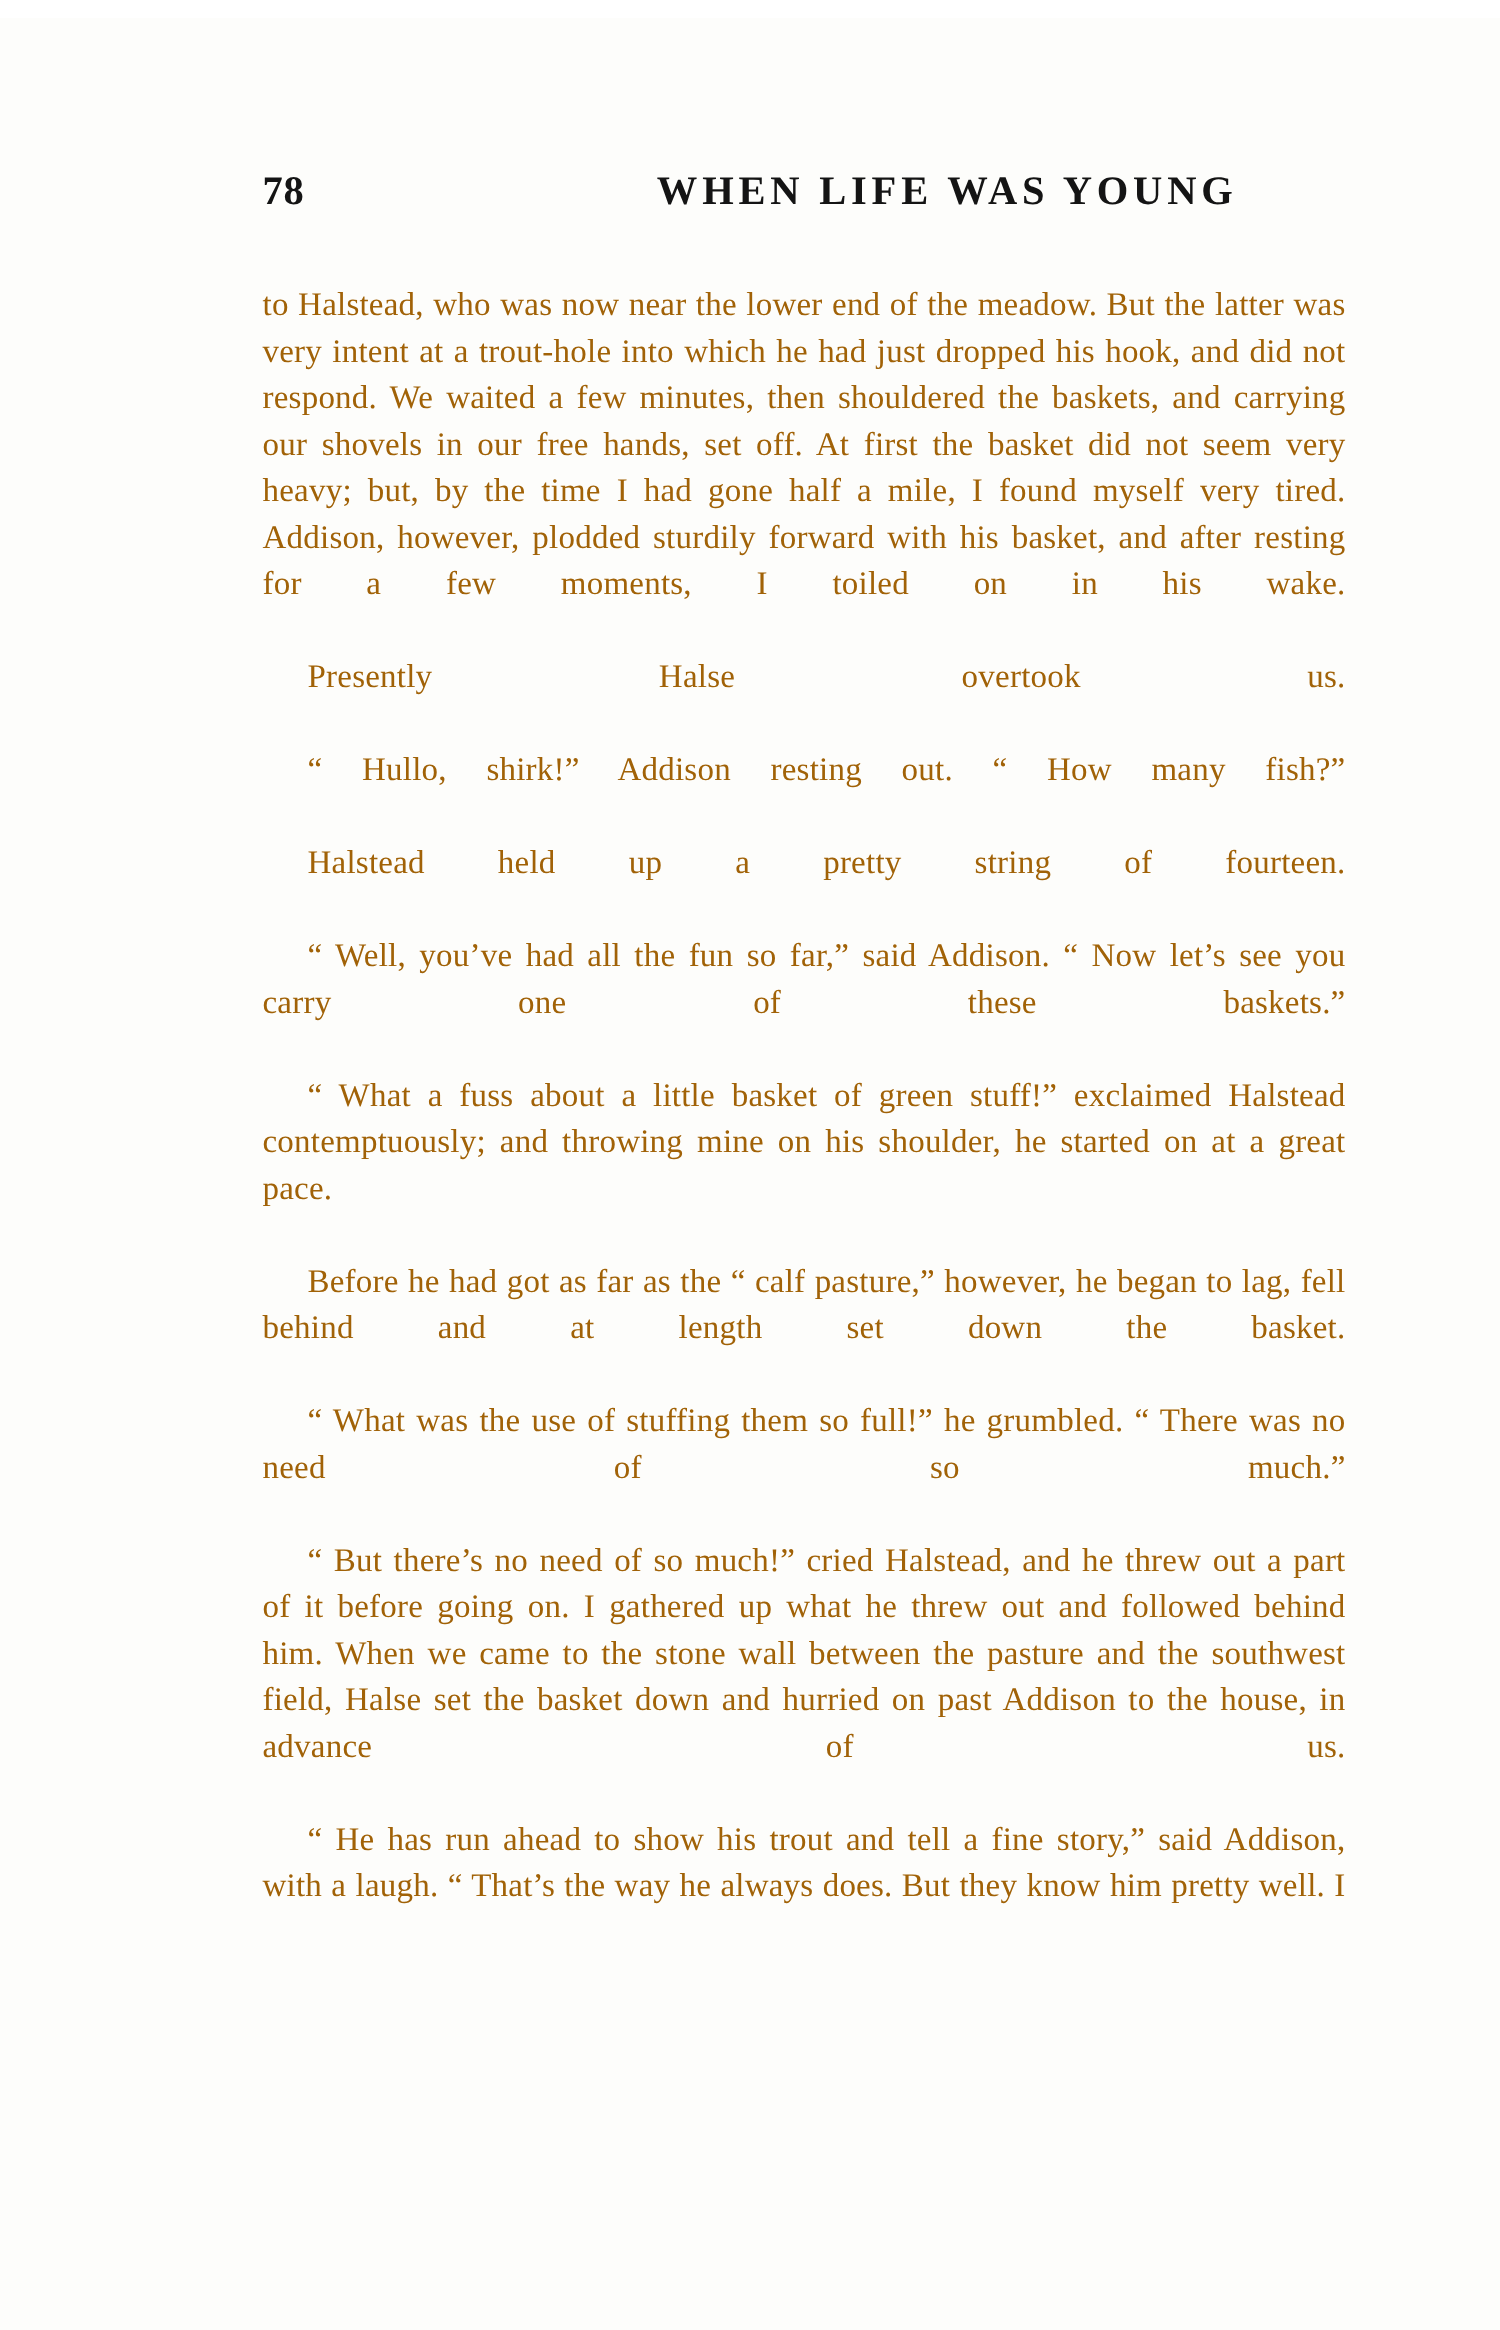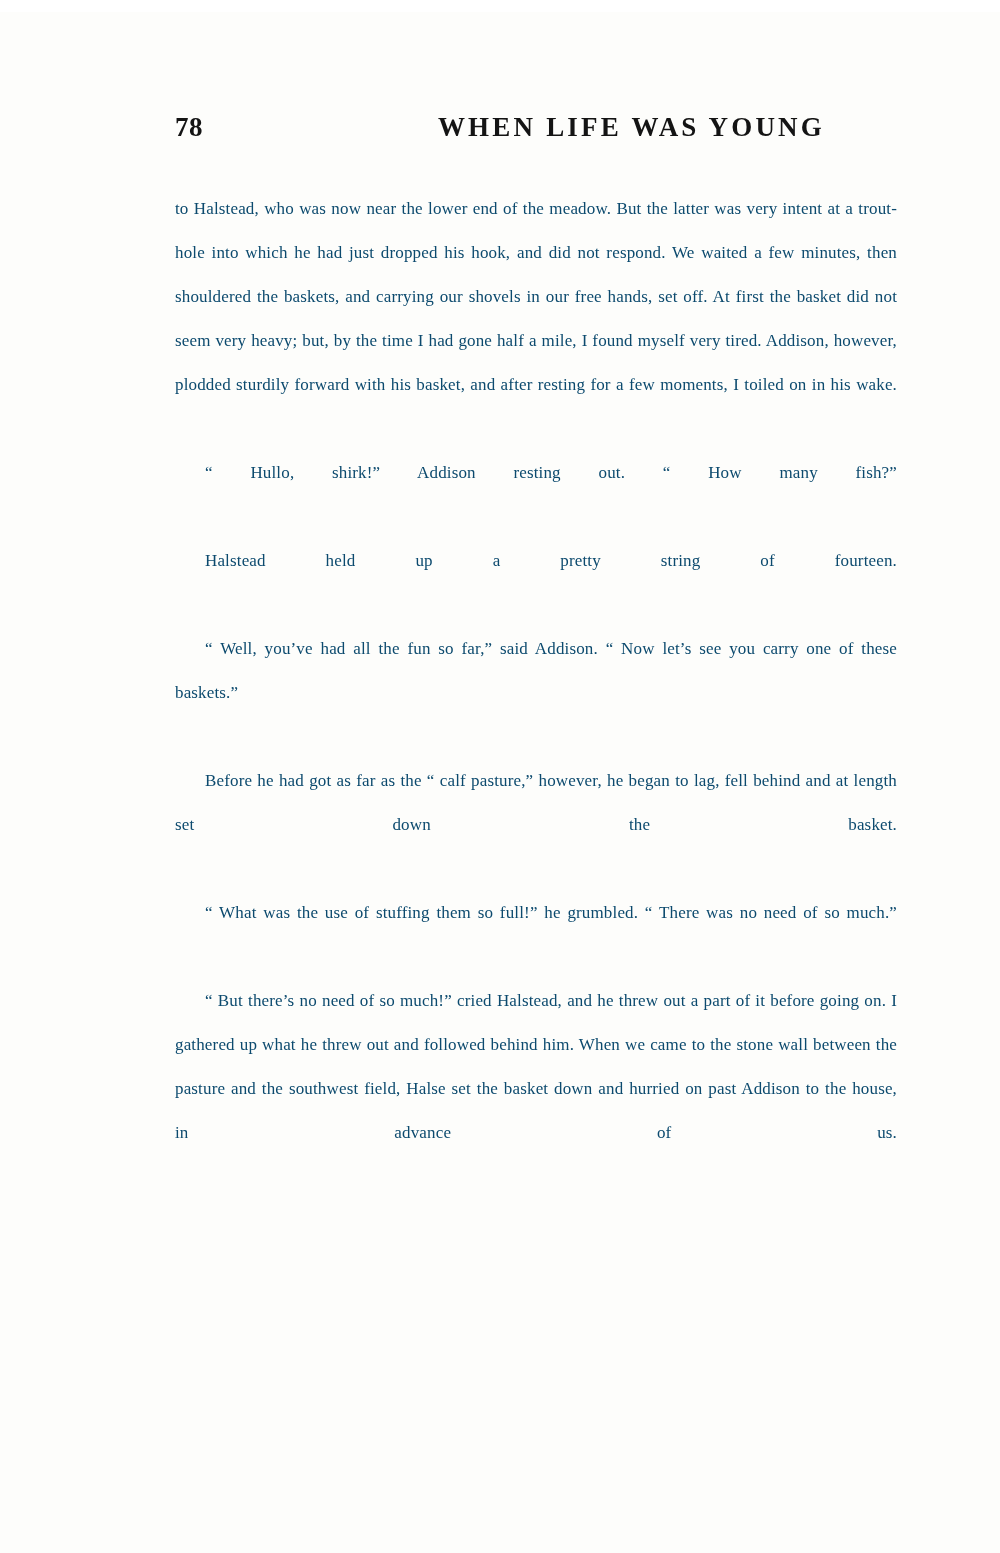--- a/index.html
+++ b/index.html
@@ -51,25 +51,25 @@
   }
   .body-block {
     position: absolute;
     left: 175px;
     top: 175px;
     width: 722px;
   }
   p.para {
     margin: 0;
     font-family: "Liberation Serif", serif;
-    font-size: 17px;
-    line-height: 44px;
+    font-size: 22px;
+    line-height: 31px;
     text-align: justify;
     text-justify: inter-word;
-    color: #0c4a6e;
+    color: #a16207;
     letter-spacing: 0.15px;
     word-spacing: 0.5px;
   }
   p.para.indent {
     text-indent: 30px;
   }
   
   p.para::after {
     content: "";
     display: inline-block;
@@ -81,21 +81,24 @@
 
 <div class="page">
 
   <div class="header">
     <div class="folio">78</div>
     <div class="running-title">WHEN  LIFE  WAS  YOUNG</div>
   </div>
 
   <div class="body-block">
     <p class="para">to Halstead, who was now near the lower end of the meadow.   But the latter was very intent at a trout-hole into which he had just dropped his hook, and did not respond.   We waited a few minutes, then shouldered the baskets, and carrying our shovels in our free hands, set off.   At first the basket did not seem very heavy; but, by the time I had gone half a mile, I found myself very tired.   Addison, however, plodded sturdily forward with his basket, and after resting for a few moments, I toiled on in his wake.</p>
+    <p class="para indent">Presently Halse overtook us.</p>
     <p class="para indent">“ Hullo, shirk!” Addison resting out.   “ How many fish?”</p>
     <p class="para indent">Halstead held up a pretty string of fourteen.</p>
     <p class="para indent">“ Well, you’ve had all the fun so far,” said Addison.   “ Now let’s see you carry one of these baskets.”</p>
+    <p class="para indent">“ What a fuss about a little basket of green stuff!” exclaimed Halstead contemptuously;  and throwing mine on his shoulder, he started on at a great pace.</p>
     <p class="para indent">Before he had got as far as the “ calf pasture,” however, he began to lag, fell behind and at length set down the basket.</p>
     <p class="para indent">“ What was the use of stuffing them so full!” he grumbled.   “ There was no need of so much.”</p>
     <p class="para indent">“ But there’s no need of so much!” cried Halstead, and he threw out a part of it before going on.   I gathered up what he threw out and followed behind him.   When we came to the stone wall between the pasture and the southwest field, Halse set the basket down and hurried on past Addison to the house, in advance of us.</p>
+    <p class="para indent">“ He has run ahead to show his trout and tell a fine story,” said Addison, with a laugh.   “ That’s the way he always does.   But they know him pretty well.   I</p>
   </div>
 
 </div>
 
 </body></html>

